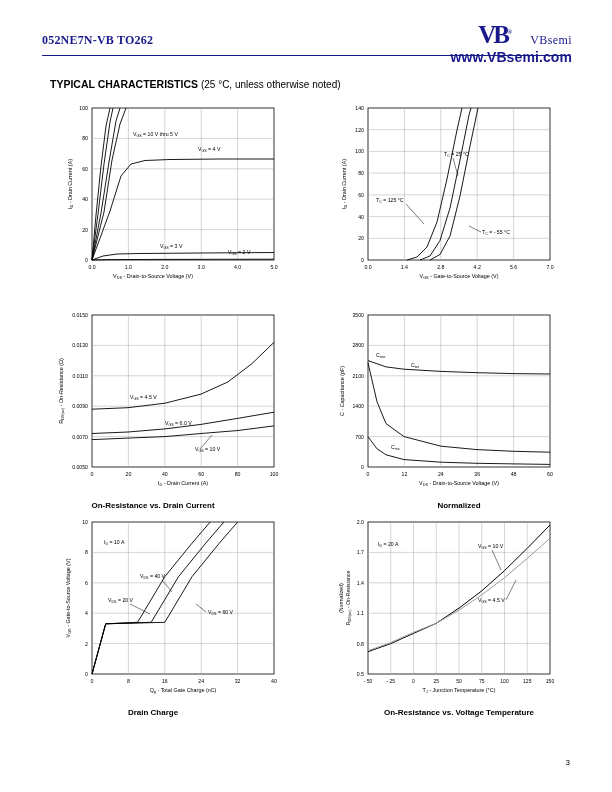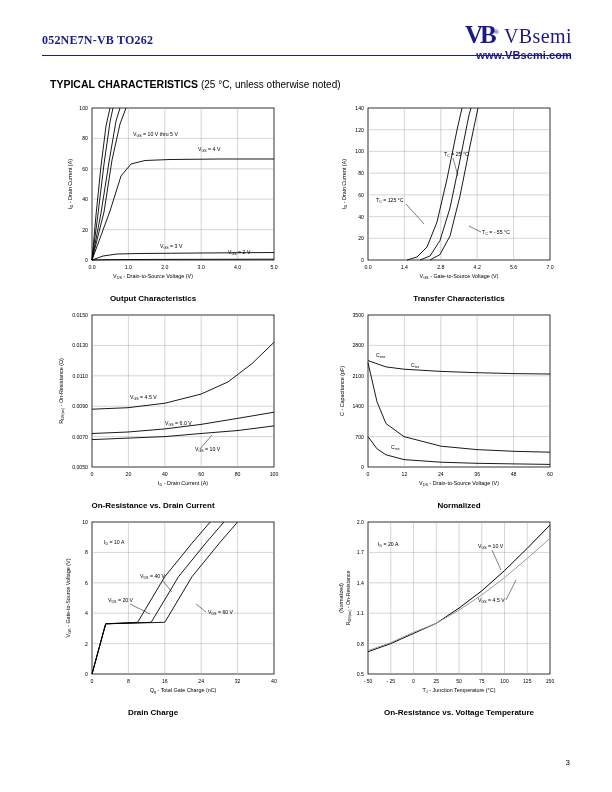--- a/index.html
+++ b/index.html
@@ -49,45 +49,45 @@
   .logo-wrap {
     position: absolute;
     right: 40px;
     top: 22px;
     text-align: right;
   }
   .logo-row {
     display: flex;
     align-items: flex-end;
     justify-content: flex-end;
-    gap: 5px;
+    gap: 18px;
   }
   .logo-mark {
     font-family: "Liberation Serif", serif;
     font-size: 25px;
     font-weight: bold;
     color: #1a1a8c;
     line-height: 1;
     position: relative;
     letter-spacing: -3px;
   }
   .logo-mark .reg {
     font-size: 7px;
     vertical-align: super;
     letter-spacing: 0;
   }
   .logo-text {
     font-family: "Liberation Serif", serif;
-    font-size: 20px;
+    font-size: 12px;
     color: #1a1a8c;
     line-height: 1.1;
     letter-spacing: 0.4px;
   }
   .logo-url {
-    font-size: 11px;
+    font-size: 14px;
     font-weight: bold;
     color: #1a1a8c;
     margin-top: 2px;
     letter-spacing: 0.1px;
     margin-left: 48px;
   }
 
   
   .section-title {
     position: absolute;
@@ -217,21 +217,20 @@
             <text x="88" y="166">0</text>
             <text x="88" y="135.6">20</text>
             <text x="88" y="105.2">40</text>
             <text x="88" y="74.8">60</text>
             <text x="88" y="44.4">80</text>
             <text x="88" y="14">100</text>
           </g>
           <text x="153" y="182" font-size="5.4" text-anchor="middle">V<tspan font-size="3.8" dy="1.3">DS</tspan><tspan dy="-1.3"> - Drain-to-Source Voltage (V)</tspan></text>
           <text x="72" y="88" font-size="5.4" text-anchor="middle" transform="rotate(-90 72 88)">I<tspan font-size="3.8" dy="1.3">D</tspan><tspan dy="-1.3"> - Drain Current (A)</tspan></text>
         </svg>
-        <div class="chart-caption">Output Characteristics</div>
       </div>
 
       <div class="chart-cell">
         <svg class="chart-svg" width="306" height="190" viewBox="0 0 306 190">
           <rect x="62" y="12" width="182" height="152" fill="#ffffff" stroke="#000000" stroke-width="0.8"></rect>
           <g stroke="#aaaaaa" stroke-width="0.5">
             <line x1="98.4" y1="12" x2="98.4" y2="164"></line>
             <line x1="134.8" y1="12" x2="134.8" y2="164"></line>
             <line x1="171.2" y1="12" x2="171.2" y2="164"></line>
             <line x1="207.6" y1="12" x2="207.6" y2="164"></line>
@@ -271,21 +270,20 @@
             <text x="58" y="122.6">40</text>
             <text x="58" y="100.9">60</text>
             <text x="58" y="79.1">80</text>
             <text x="58" y="57.4">100</text>
             <text x="58" y="35.7">120</text>
             <text x="58" y="14">140</text>
           </g>
           <text x="153" y="182" font-size="5.4" text-anchor="middle">V<tspan font-size="3.8" dy="1.3">GS</tspan><tspan dy="-1.3"> - Gate-to-Source Voltage (V)</tspan></text>
           <text x="40" y="88" font-size="5.4" text-anchor="middle" transform="rotate(-90 40 88)">I<tspan font-size="3.8" dy="1.3">D</tspan><tspan dy="-1.3"> - Drain Current (A)</tspan></text>
         </svg>
-        <div class="chart-caption">Transfer Characteristics</div>
       </div>
     </div>
 
     <div class="chart-row">
 
       <div class="chart-cell">
         <svg class="chart-svg" width="306" height="190" viewBox="0 0 306 190">
           <rect x="92" y="12" width="182" height="152" fill="#ffffff" stroke="#000000" stroke-width="0.8"></rect>
           <g stroke="#aaaaaa" stroke-width="0.5">
             <line x1="128.4" y1="12" x2="128.4" y2="164"></line>

